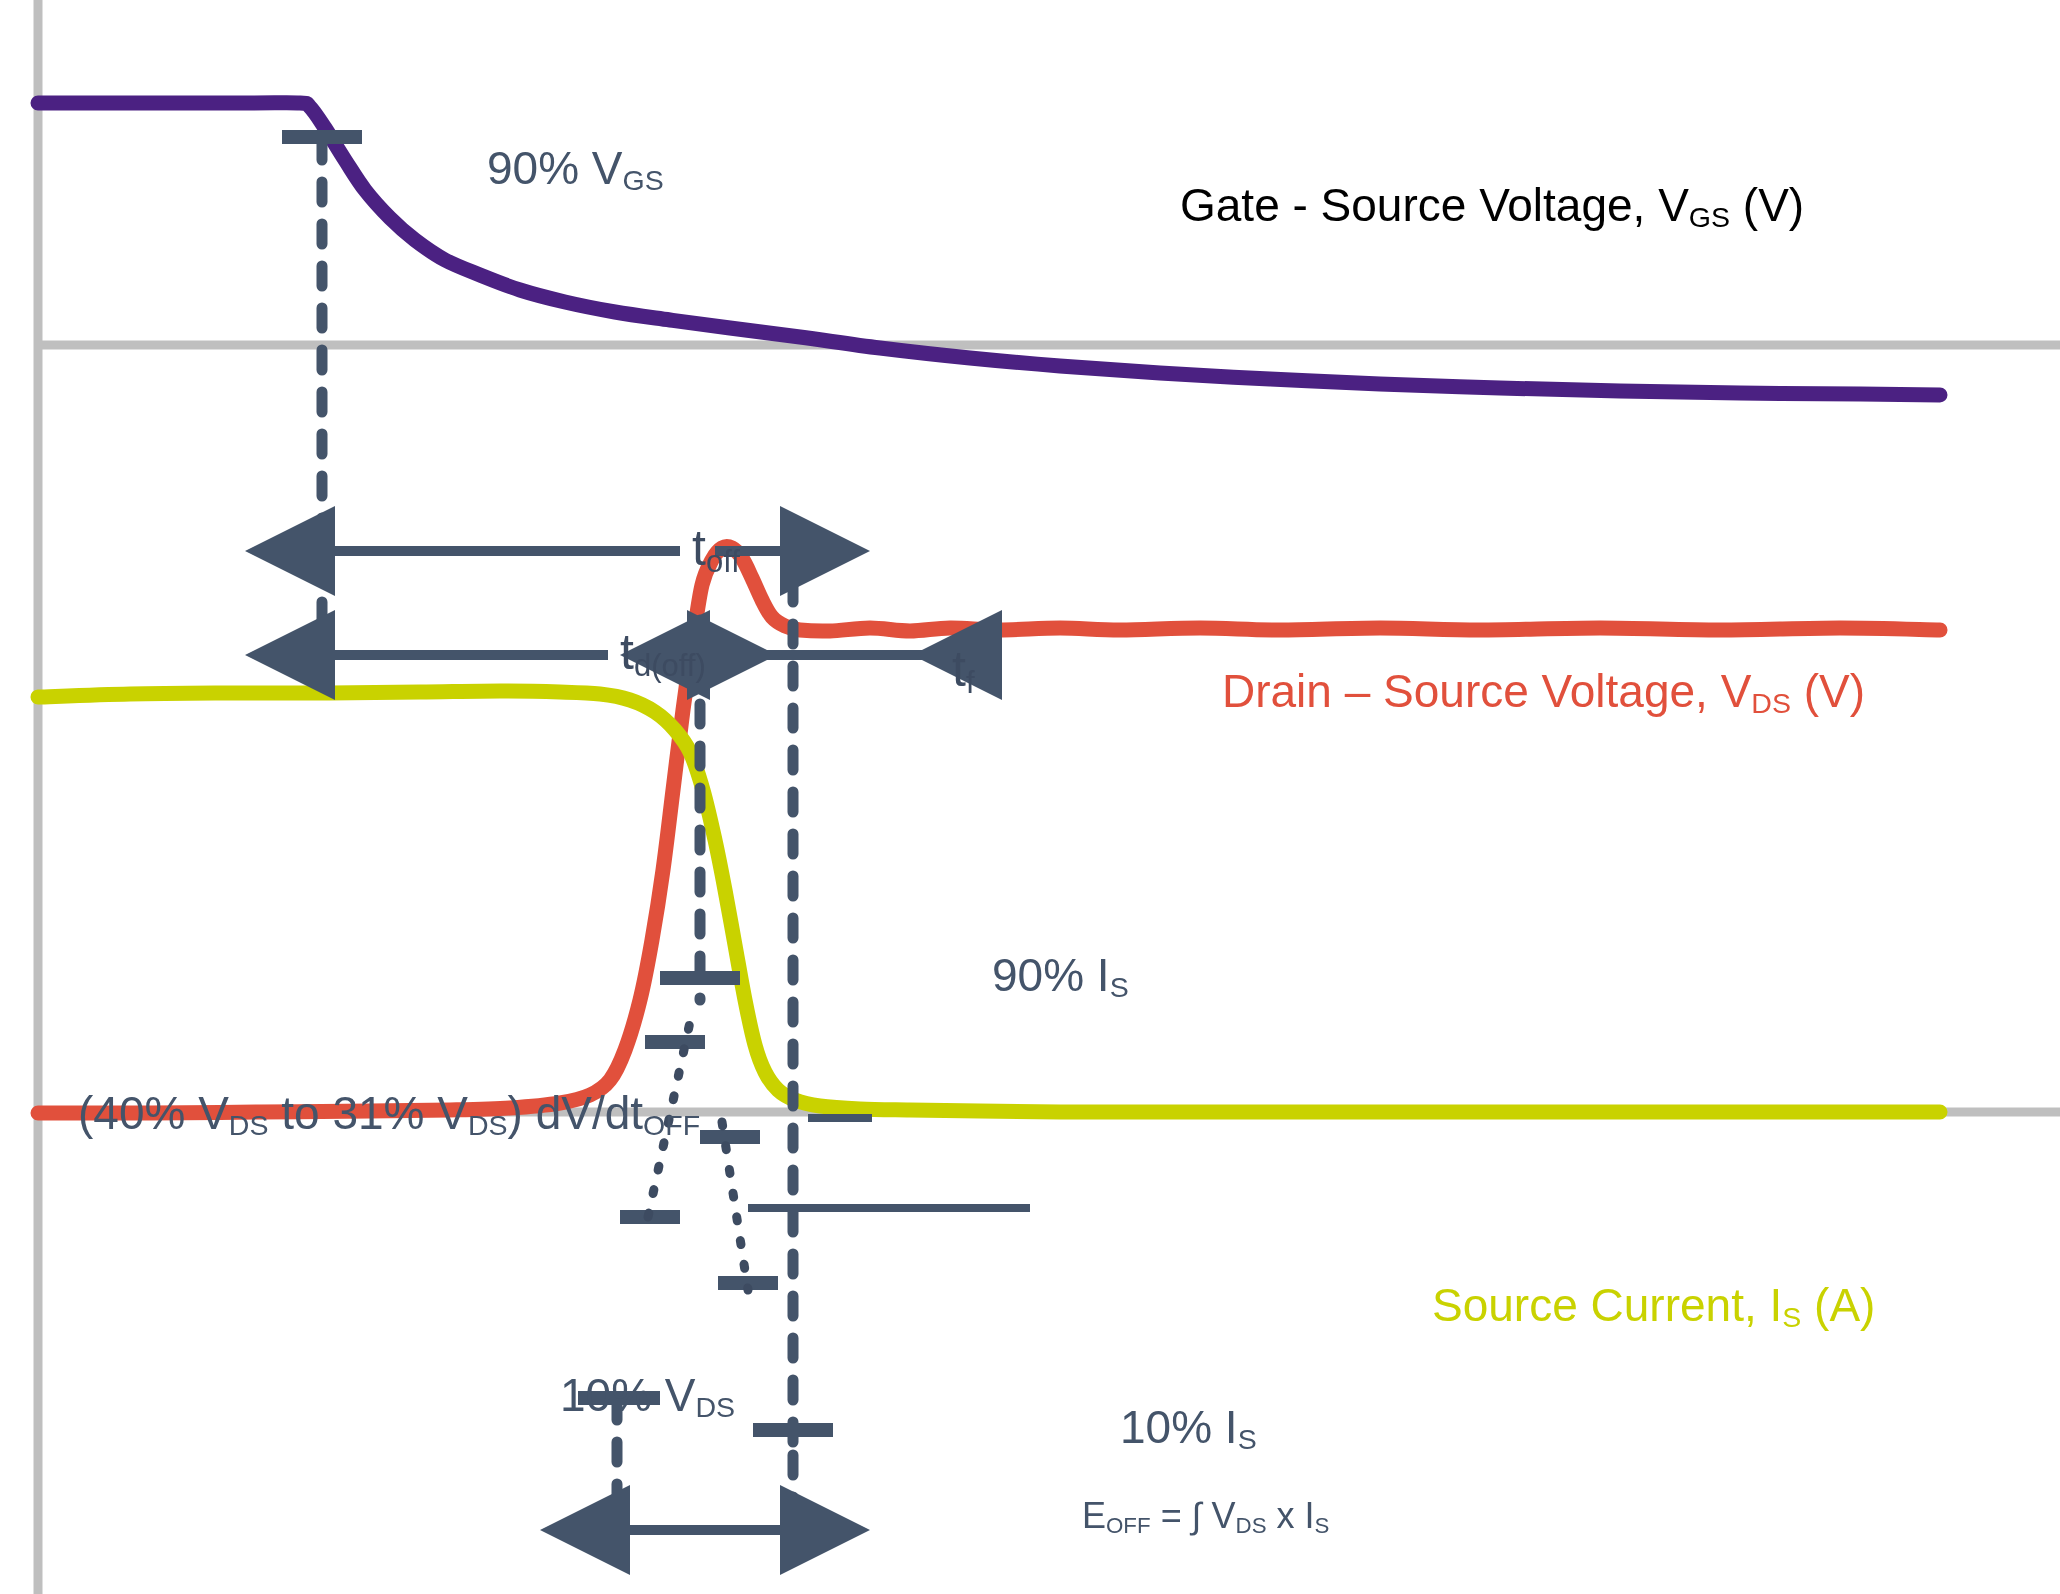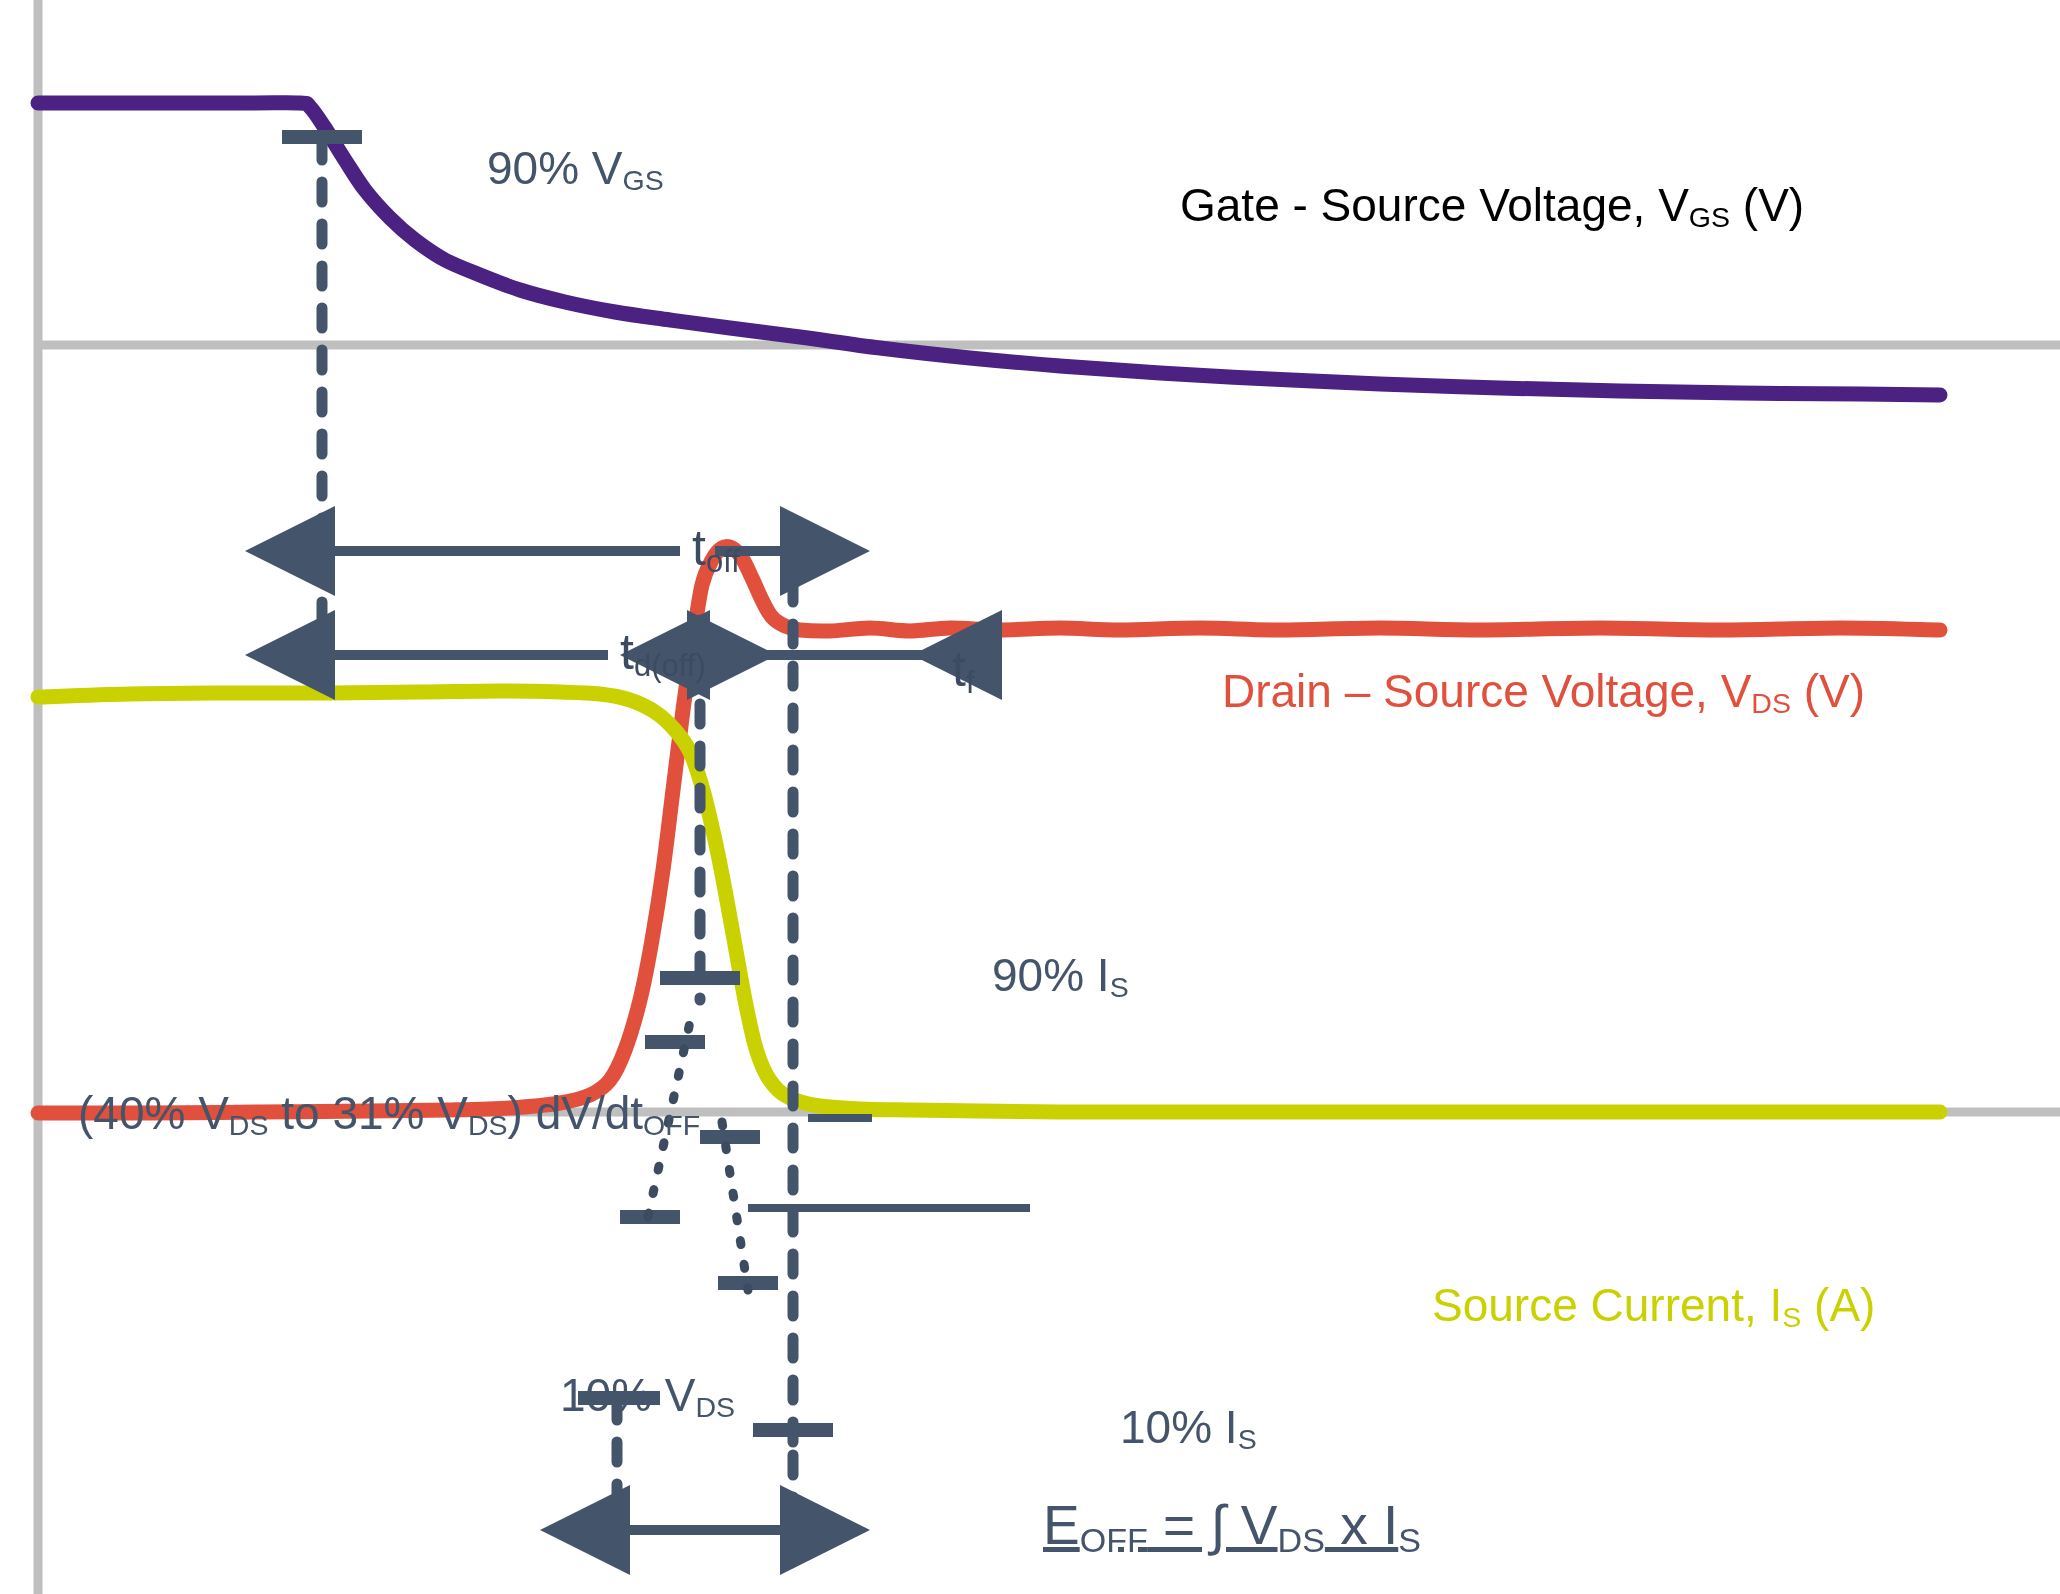--- a/index.html
+++ b/index.html
@@ -120,17 +120,17 @@
 
   <div class="lbl tlabel" style="left:952px;top:627px;margin-top:17px;">
     <span>t</span><span class="sub">f</span>
   </div>
 
   <div class="lbl anno" style="left:78px;top:1090px;">
     <span>(40% V</span><span class="sub">DS</span><span> to 31% V</span><span class="sub">DS</span><span>) dV/dt</span><span class="sub">OFF</span>
   </div>
 
 
-  <div class="lbl anno" style="left:1043px;top:1498px;font-size:55px;text-decoration:underline;">
+  <div class="lbl anno" style="left:1082px;top:1498px;font-size:36px;">
     <span>E</span><span class="sub">OFF</span><span> = ∫  V</span><span class="sub">DS</span><span> x I</span><span class="sub">S</span>
   </div>
 
 </div>
 
 </body></html>

